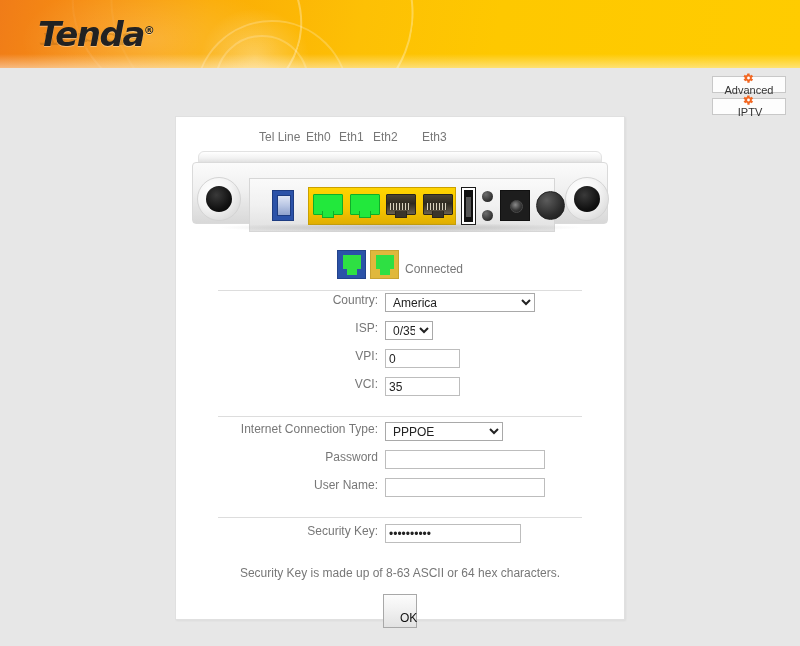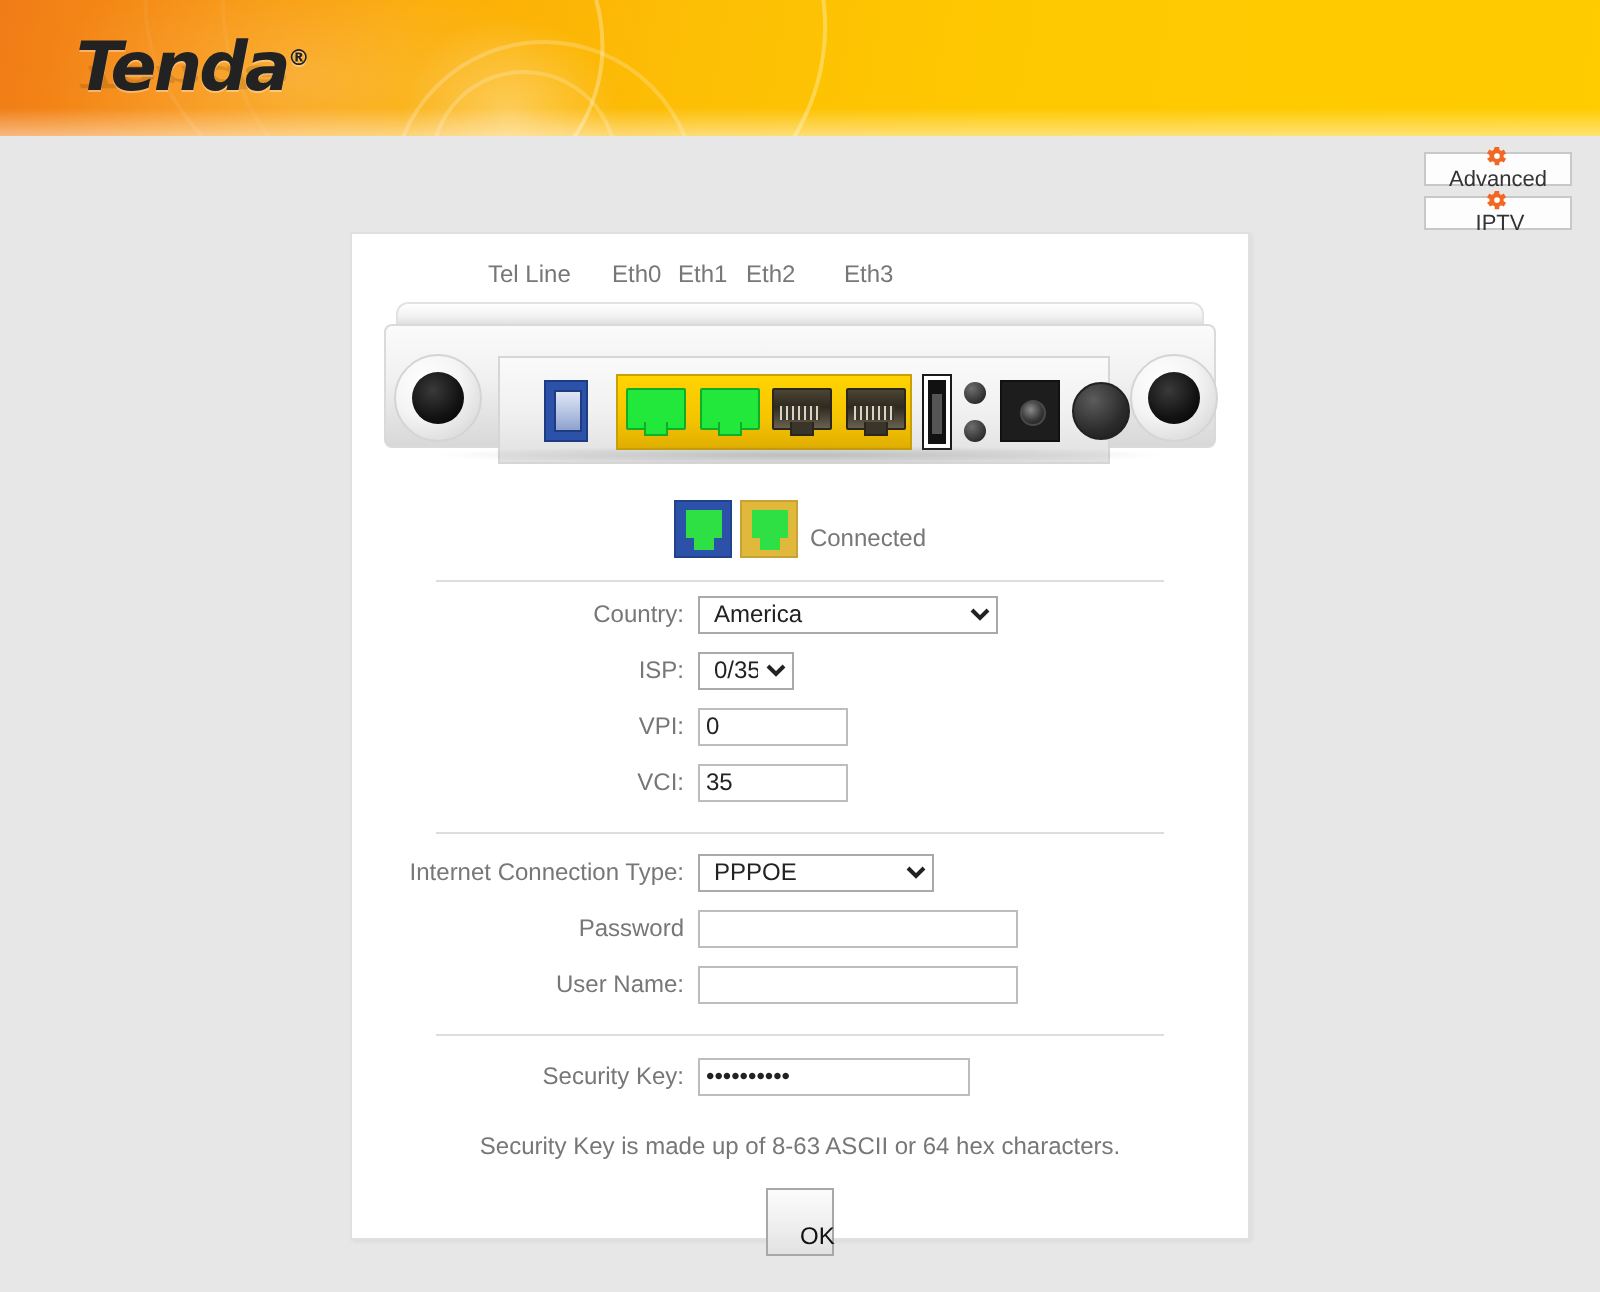--- a/index.html
+++ b/index.html
@@ -147,21 +147,21 @@
     height: 26px;
     margin-top: 8px;
   }
   .port-labels span {
     position: absolute;
     top: 5px;
     font-size: 12px;
     color: #777;
     white-space: nowrap;
   }
-  .pl-tel  { left: 68px; }
+  .pl-tel  { left: 83px; }
   .pl-e0   { left: 130px; }
   .pl-e1   { left: 163px; }
   .pl-e2   { left: 197px; }
   .pl-e3   { left: 246px; }
 
   
   .router-wrap {
     position: relative;
     width: 420px;
     height: 88px;
@@ -371,22 +371,23 @@
     border: none;
     border-top: 1px solid #dddddd;
     width: 364px;
     margin: 11px auto 0 auto;
   }
 
   
   .form { padding-top: 2px; }
   .row {
     display: flex;
-    align-items: center;
+    align-items: flex-start;
     height: 28px;
+    padding-left: 36px;
   }
   .row .lbl {
     width: 173px;
     text-align: right;
     padding-right: 7px;
     font-size: 12px;
     color: #777;
     box-sizing: border-box;
     white-space: nowrap;
   }

